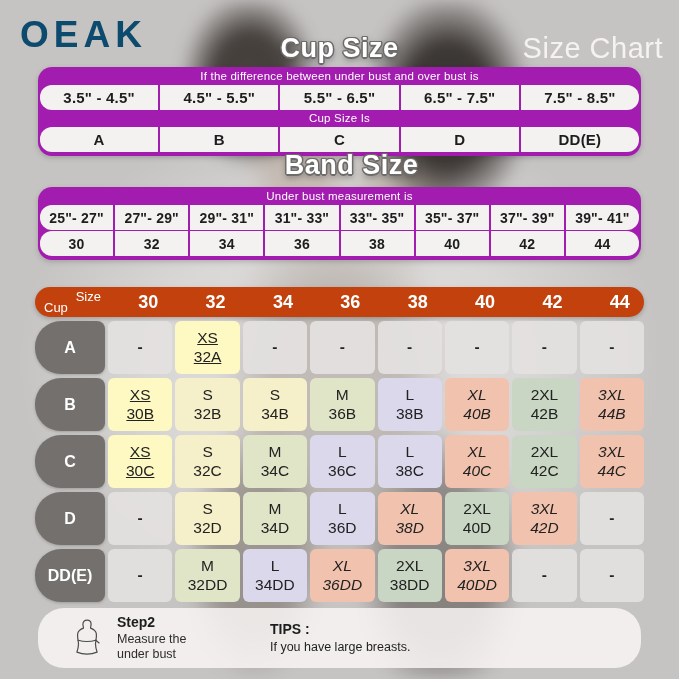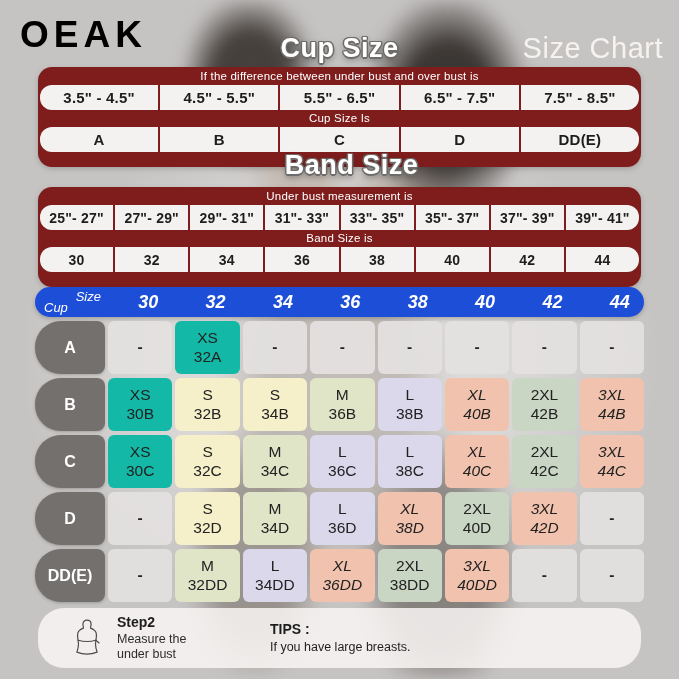--- a/index.html
+++ b/index.html
@@ -24,81 +24,80 @@
       radial-gradient(70px 85px  at 300px 165px, rgba(190,175,163,.65) 38%, rgba(190,175,163,0) 78%),
       radial-gradient(78px 95px  at 408px 195px, rgba(178,162,150,.55) 38%, rgba(178,162,150,0) 78%),
       radial-gradient(150px 250px at 335px 400px, rgba(148,137,127,.42) 45%, rgba(148,137,127,0) 80%),
       radial-gradient(90px 160px at 255px 555px, rgba(105,96,88,.5) 45%, rgba(105,96,88,0) 80%),
       radial-gradient(105px 175px at 440px 565px, rgba(70,63,58,.5) 45%, rgba(70,63,58,0) 80%);
     filter:blur(7px);
   }
   
   .logo{
     position:absolute;left:20px;top:14px;
-    color:#000000;font-size:37px;font-weight:bold;letter-spacing:5px;
+    color:#0c4a6e;font-size:37px;font-weight:bold;letter-spacing:5px;
   }
   .size-chart{
     position:absolute;right:16px;top:32px;
     color:#f6f2ef;font-size:29px;font-weight:normal;letter-spacing:.5px;
   }
   .hd{
     position:absolute;left:0;right:0;text-align:center;
     color:#ffffff;font-size:27px;font-weight:bold;letter-spacing:.5px;
     text-shadow:-1.5px 0 #6e6c6a,1.5px 0 #6e6c6a,0 -1.5px #6e6c6a,0 1.5px #6e6c6a,
                  1px 1px #6e6c6a,-1px -1px #6e6c6a,1px -1px #6e6c6a,-1px 1px #6e6c6a,
                  0 3px 6px rgba(40,40,40,.55);
   }
   .hd-cup{top:33px;}
   .hd-band{top:150px;padding-left:24px;}
   
   .sec-table{
     position:absolute;left:38px;width:603px;
-    background:#7f1d1d;border-radius:14px;padding:2px 2px 14px 2px;
+    background:#a21caf;border-radius:14px;padding:2px 2px 3px 2px;
     box-shadow:0 2px 5px rgba(60,60,60,.25);
   }
   .cup-table{top:67px;}
   .band-table{top:187px;}
   .trow-bar{
     height:15px;line-height:15px;text-align:center;
     color:#ffffff;font-size:11.5px;letter-spacing:.2px;
   }
   .trow-cells{display:flex;gap:2px;height:25px;margin:1px 0;}
   .tcell{
     flex:1;background:#f3f2f1;display:flex;align-items:center;justify-content:center;
     font-size:15px;font-weight:bold;color:#1d1d1d;letter-spacing:.2px;
   }
   .band-table .tcell{font-size:14px;}
   .trow-cells .tcell:first-child{border-radius:12px 0 0 12px;}
   .trow-cells .tcell:last-child{border-radius:0 12px 12px 0;}
   
   .matrix{position:absolute;left:35px;top:287px;width:609px;}
   .mx-header{
     display:flex;gap:19px;height:30px;align-items:stretch;
-    background:#1d4ed8;border-radius:15px;color:#ffffff;
+    background:#c2410c;border-radius:15px;color:#ffffff;
     box-shadow:0 2px 4px rgba(60,60,60,.3);
-    font-style:italic;
   }
   .mx-corner{width:70px;position:relative;flex:none;}
   .c-size{position:absolute;top:2px;right:4px;font-size:13px;}
   .c-cup{position:absolute;bottom:2px;left:9px;font-size:13px;}
   .mx-hcol{flex:1;display:flex;align-items:center;justify-content:center;
     font-size:18px;font-weight:bold;}
   .mx-row{display:flex;gap:3px;height:53px;margin-top:4px;}
   .mx-label{
     width:70px;flex:none;background:#73706d;border-radius:26px 8px 8px 26px;
     color:#ffffff;font-weight:bold;font-size:16px;
     display:flex;align-items:center;justify-content:center;
     box-shadow:0 1px 3px rgba(60,60,60,.3);
   }
   .mcell{
     flex:1;display:flex;flex-direction:column;align-items:center;justify-content:center;
     font-size:15.5px;line-height:1.22;color:#222222;border-radius:6px;
   }
   .mcell[data-color="gray"]    {background:rgba(227,225,224,.93);font-weight:bold;}
-  .mcell[data-color="pink"]    {background:#14b8a6;}
+  .mcell[data-color="pink"]    {background:#fef9c3;text-decoration:underline;}
   .mcell[data-color="yellow"]  {background:#f5efca;}
   .mcell[data-color="sage"]    {background:#e0e5c8;}
   .mcell[data-color="lavender"]{background:#dbd8ec;}
   .mcell[data-color="peach"]   {background:#f1c2ad;font-style:italic;}
   .mcell[data-color="green"]   {background:#c9d6c4;}
   
   .footer{
     position:absolute;left:38px;top:608px;width:603px;height:60px;
     background:rgba(248,245,243,.86);border-radius:26px;
     display:flex;align-items:center;padding:0 18px 0 32px;
@@ -147,21 +146,20 @@
     <div class="trow-cells">
       <div class="tcell">25"- 27"</div>
       <div class="tcell">27"- 29"</div>
       <div class="tcell">29"- 31"</div>
       <div class="tcell">31"- 33"</div>
       <div class="tcell">33"- 35"</div>
       <div class="tcell">35"- 37"</div>
       <div class="tcell">37"- 39"</div>
       <div class="tcell">39"- 41"</div>
     </div>
-    <div class="trow-bar">Band Size is</div>
     <div class="trow-cells">
       <div class="tcell">30</div>
       <div class="tcell">32</div>
       <div class="tcell">34</div>
       <div class="tcell">36</div>
       <div class="tcell">38</div>
       <div class="tcell">40</div>
       <div class="tcell">42</div>
       <div class="tcell">44</div>
     </div>

